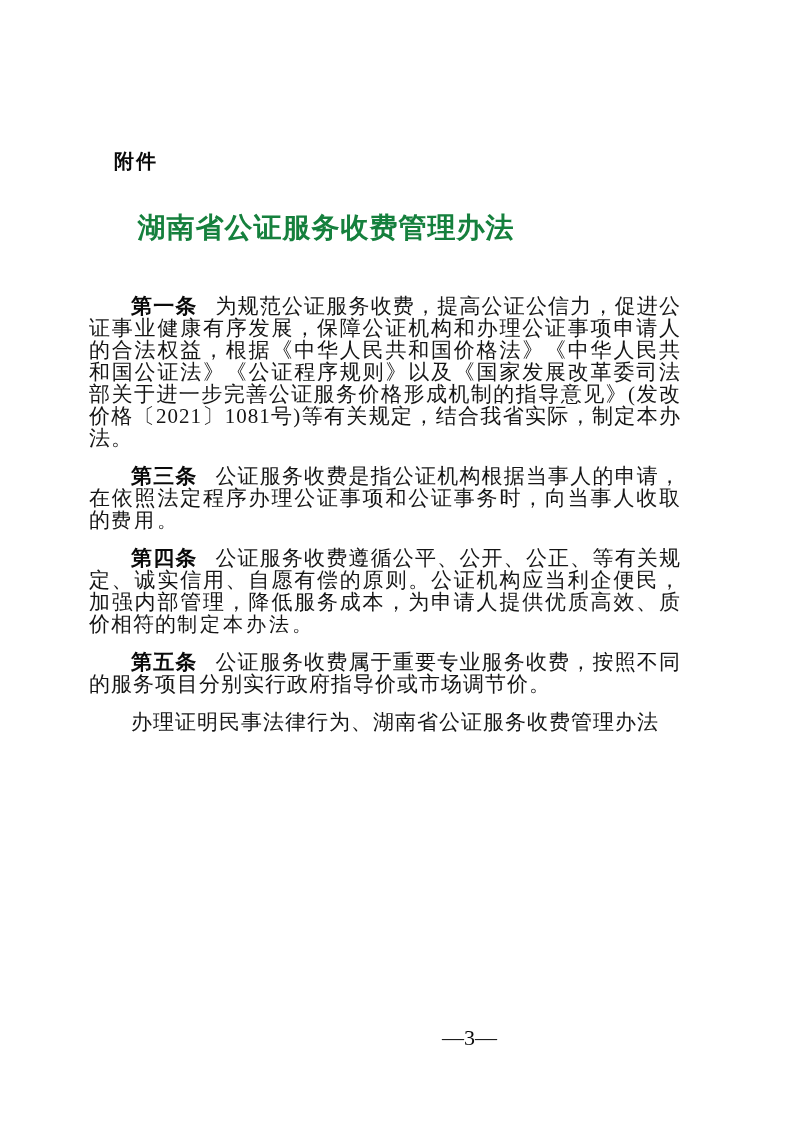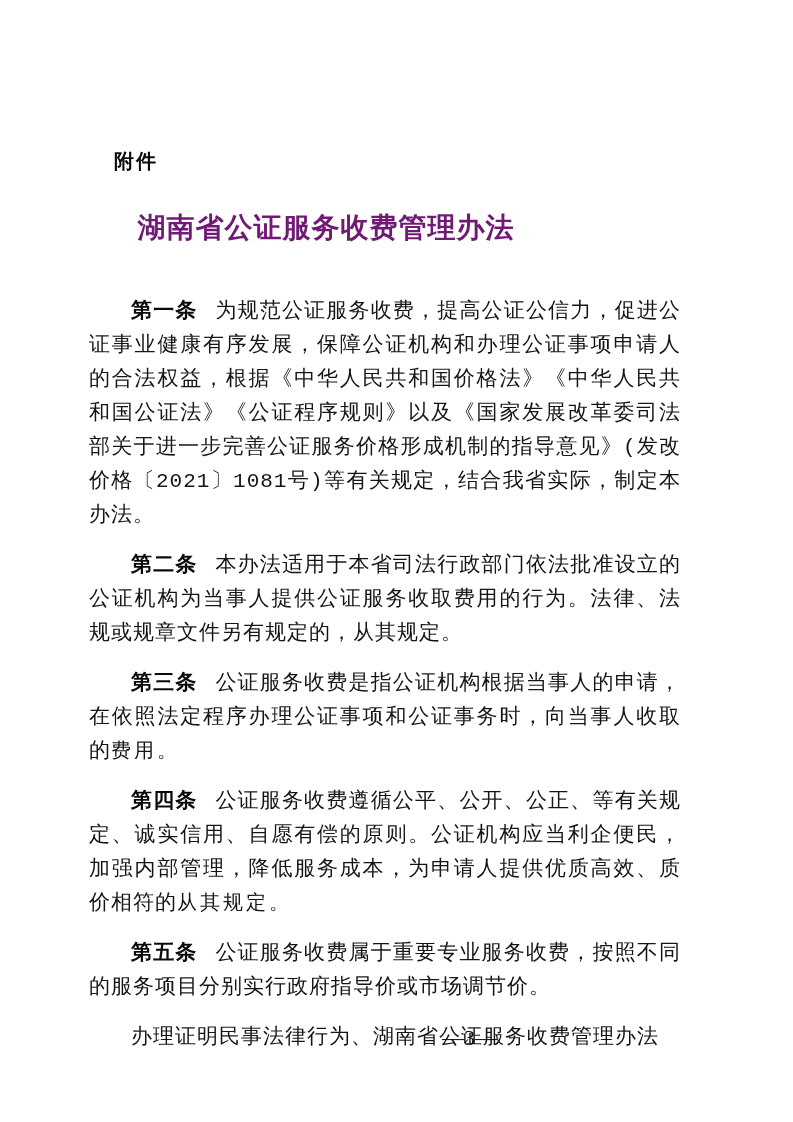--- a/index.html
+++ b/index.html
@@ -29,38 +29,37 @@
   }
   .doc-title {
     position: absolute;
     left: 0;
     right: 0;
     top: 192px;
     text-align: center;
     font-size: 28px;
     font-weight: 700;
     letter-spacing: 1px;
-    color: #701a75;
+    color: #15803d;
   }
   .content {
     position: absolute;
     left: 89px;
     top: 278px;
     width: 592px;
   }
   .para {
     font-size: 21px;
-    line-height: 34px;
+    line-height: 22px;
     letter-spacing: 1px;
     text-align: justify;
     text-justify: inter-ideograph;
     text-indent: 2em;
     margin-bottom: 16px;
     color: #151515;
-    font-family: Liberation Mono, monospace;
   }
   .para-label {
     font-weight: 700;
     color: #0a0a0a;
     margin-right: 0.85em;
   }
   .para-label:empty { margin-right: 0; }
   .para-tail {
     font-size: 20px;
     letter-spacing: 3px;
@@ -80,25 +79,24 @@
 <div class="page">
 
   <div class="attachment">附件</div>
 
   <h1 class="doc-title">湖南省公证服务收费管理办法</h1>
 
   <div class="content">
 
     <p class="para"><span class="para-label">第一条</span><span class="para-text">为规范公证服务收费，提高公证公信力，促进公证事业健康有序发展，保障公证机构和办理公证事项申请人的合法权益，根据《中华人民共和国价格法》《中华人民共和国公证法》《公证程序规则》以及《国家发展改革委司法部关于进一步完善公证服务价格形成机制的指导意见》(发改价格〔2021〕1081号)等有关规定，结合我省实际，制定本办法。</span><span class="para-tail"></span></p>
 
-    <p class="para"><span class="para-label">第二条</span><span class="para-text">本办法适用于本省司法行政部门依法批准设立的公证机构为当事人提供公证服务收取费用的行为。法律、法规或规章文件另有规定的，从其规定。</span><span class="para-tail"></span></p>
 
     <p class="para"><span class="para-label">第三条</span><span class="para-text">公证服务收费是指公证机构根据当事人的申请，在依照法定程序办理公证事项和公证事务时，向当事人收取的</span><span class="para-tail">费用。</span></p>
 
-    <p class="para"><span class="para-label">第四条</span><span class="para-text">公证服务收费遵循公平、公开、公正、等有关规定、诚实信用、自愿有偿的原则。公证机构应当利企便民，加强内部管理，降低服务成本，为申请人提供优质高效、质价相符的</span><span class="para-tail">从其规定。</span></p>
+    <p class="para"><span class="para-label">第四条</span><span class="para-text">公证服务收费遵循公平、公开、公正、等有关规定、诚实信用、自愿有偿的原则。公证机构应当利企便民，加强内部管理，降低服务成本，为申请人提供优质高效、质价相符的</span><span class="para-tail">制定本办法。</span></p>
 
     <p class="para"><span class="para-label">第五条</span><span class="para-text">公证服务收费属于重要专业服务收费，按照不同的服务项目分别实行政府指导价或市场调节价。</span><span class="para-tail"></span></p>
 
     <p class="para"><span class="para-label"></span><span class="para-text">办理证明民事法律行为、湖南省公证服务收费管理办法</span><span class="para-tail"></span></p>
 
   </div>
 
   <div class="page-number">—3—</div>
 
 </div>

